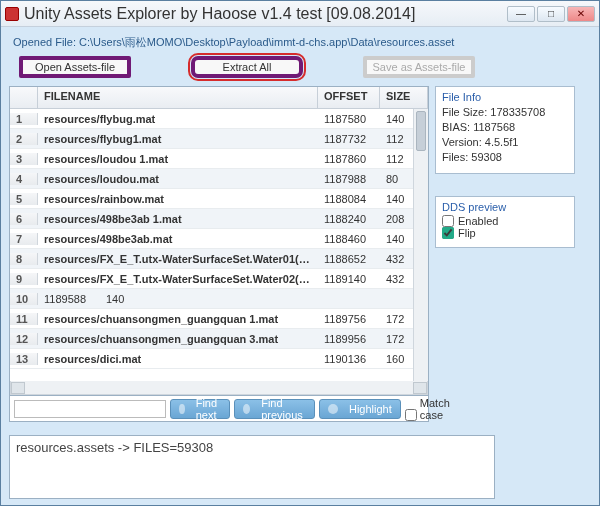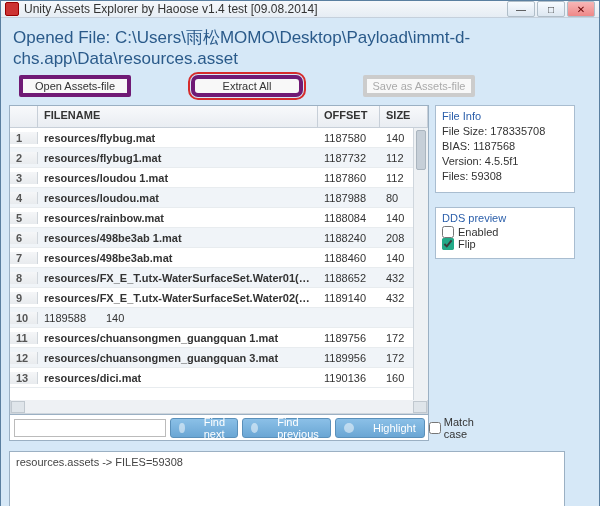--- a/index.html
+++ b/index.html
@@ -1,25 +1,25 @@
 <!DOCTYPE html>
 <html><head>
 <meta charset="utf-8">
 <style>
   * { box-sizing: border-box; margin: 0; padding: 0; }
   body { font-family: "Segoe UI", Tahoma, sans-serif; font-size: 11px; background: #fff; width: 600px; height: 506px; overflow: hidden; color: #333; }
   .window { width: 600px; height: 506px; border: 1px solid #5a7fa0; background: #fff; display: flex; flex-direction: column; }
   .titlebar { height: 26px; background: linear-gradient(#f6f8fb,#e6edf4); display: flex; align-items: center; padding: 0 4px; border-bottom: 1px solid #c5d0dc; }
   .titlebar .icon { width: 14px; height: 14px; background: #c33; border:1px solid #900; border-radius:2px; margin-right: 5px; }
-  .titlebar .title { flex: 1; font-size: 12px; color: #333; }
+  .titlebar .title { flex: 1; font-size: 16px; color: #333; }
   .winbtns { display: flex; gap: 0; }
   .winbtn { width: 28px; height: 16px; border:1px solid #b0bec9; background: linear-gradient(#f7fbff,#dde7f1); font-size:10px; display:flex; align-items:center; justify-content:center; color:#333; margin-left:2px; border-radius:2px; cursor:pointer;}
   .winbtn.close { background: linear-gradient(#f7b6b6,#e88); color:#600; }
   .client { flex:1; background: #d6e8f7; padding: 6px 6px 6px 8px; display:flex; flex-direction:column; position:relative; }
-  .opened { font-size: 17px; color: #2a5a8a; margin: 2px 0 6px 4px; }
+  .opened { font-size: 11px; color: #2a5a8a; margin: 2px 0 6px 4px; }
   .toolbar { display:flex; gap: 60px; margin: 0 0 8px 10px; align-items:center; }
   .btn { min-width: 112px; height: 22px; background: #f8f8f8; border:4px solid #701a75; border-radius:2px; font-size:11px; display:flex; align-items:center; justify-content:center; cursor:pointer; }
   .btn.disabled { color:#aaa; border-color:#ccc; cursor:default; }
   .btn.highlighted { outline: 2px solid #d62c2c; outline-offset: 1px; border-radius: 7px; }
   .main-row { display:flex; gap:6px; flex:1; min-height:0; }
   .left-col { width: 420px; display:flex; flex-direction:column; }
   .grid-wrap { background:#fff; border:1px solid #9bb0c3; height: 310px; display:flex; flex-direction:column; }
   .grid-head { display:flex; background: linear-gradient(#f8f9fb,#e9edf2); border-bottom:1px solid #c7cfd8; height:22px; }
   .grid-head .col { border-right:1px solid #c7cfd8; padding:3px 6px; font-size:11px; font-weight:bold; color:#333; }
   .col-idx { width: 28px; }
@@ -31,26 +31,26 @@
   .grid-row:nth-child(even) { background:#f0f4f8; }
   .grid-row .cell { padding: 0 6px; overflow:hidden; white-space:nowrap; text-overflow:ellipsis; }
   .grid-row .cell.idx { width:28px; background:linear-gradient(#f5f6f8,#e8ebee); border-right:1px solid #d0d6dc; text-align:left; font-weight:bold; color:#555;}
   .grid-row .cell.name { flex:1;font-weight:bold; }
   .grid-row .cell.off { width:62px; }
   .grid-row .cell.size { width:48px; }
   .scrollbar-v { position:absolute; right:0; top:0; bottom:0; width:15px; background:#eef1f4; border-left:1px solid #cfd6dd; }
   .scrollbar-v .thumb { position:absolute; left:2px; right:2px; top:2px; height:40px; background:#c6cfd8; border:1px solid #aab5bf; border-radius:2px; }
   .search-row { display:flex; align-items:center; gap:4px; background:#fff; border:1px solid #9bb0c3; border-top:none; height:26px; padding:0 4px; }
   .search-input { flex:1; height:18px; border:1px solid #bbb; padding:0 4px; font-size:11px; background:#fff; }
-  .sbtn { height:20px; padding:0 8px; background: linear-gradient(#8bc0e7,#6aa6d4); border:1px solid #5a90ba; border-radius:3px; color:#fff; font-size:11px; display:flex; align-items:center; gap:19px; cursor:pointer;}
+  .sbtn { height:20px; padding:0 8px; background: linear-gradient(#8bc0e7,#6aa6d4); border:1px solid #5a90ba; border-radius:3px; color:#fff; font-size:11px; display:flex; align-items:center; gap:11px; cursor:pointer;}
   .sbtn .sicn { width:10px;height:10px; background:rgba(255,255,255,.5); border-radius:50%; display:inline-block;}
-  .mc { display:flex; align-items:center; gap:3px; font-size:11px; color:#333;}
+  .mc { display:flex; align-items:flex-end; gap:3px; font-size:11px; color:#333;}
   .mc input { width:12px;height:12px; }
-  .log { margin-top:10px; height: 64px; width: 556px; background:#fff; border:1px solid #9bb0c3; padding:4px 6px; font-size:11px; color:#444; overflow:auto; }
-  .right-col { width: 140px; display:flex; flex-direction:column; gap:14px; }
+  .log { margin-top:10px; height: 64px; width: 486px; background:#fff; border:1px solid #9bb0c3; padding:4px 6px; font-size:13px; color:#444; overflow:auto; }
+  .right-col { width: 140px; display:flex; flex-direction:column; gap:22px; }
   .panel { background:#fff; border:1px solid #a9bdd0; padding:4px 6px 8px 6px; font-size:11px; color:#333; }
   .panel .ptitle { color:#2a5eaa; margin-bottom:2px; }
   .panel .line { line-height:15px; }
   .chk { display:flex; align-items:center; gap:4px; }
   .chk input { width:12px; height:12px; accent-color:#2a8; }
   .hscroll { height:14px; background:#eef1f4; border:1px solid #cfd6dd; border-top:none; display:flex; align-items:center;}
   .hscroll .lth, .hscroll .rth { width:14px; height:12px; background:#dfe5ea; border:1px solid #c0c8cf;}
   .hscroll .tr { flex:1; }
 </style>
 </head>

